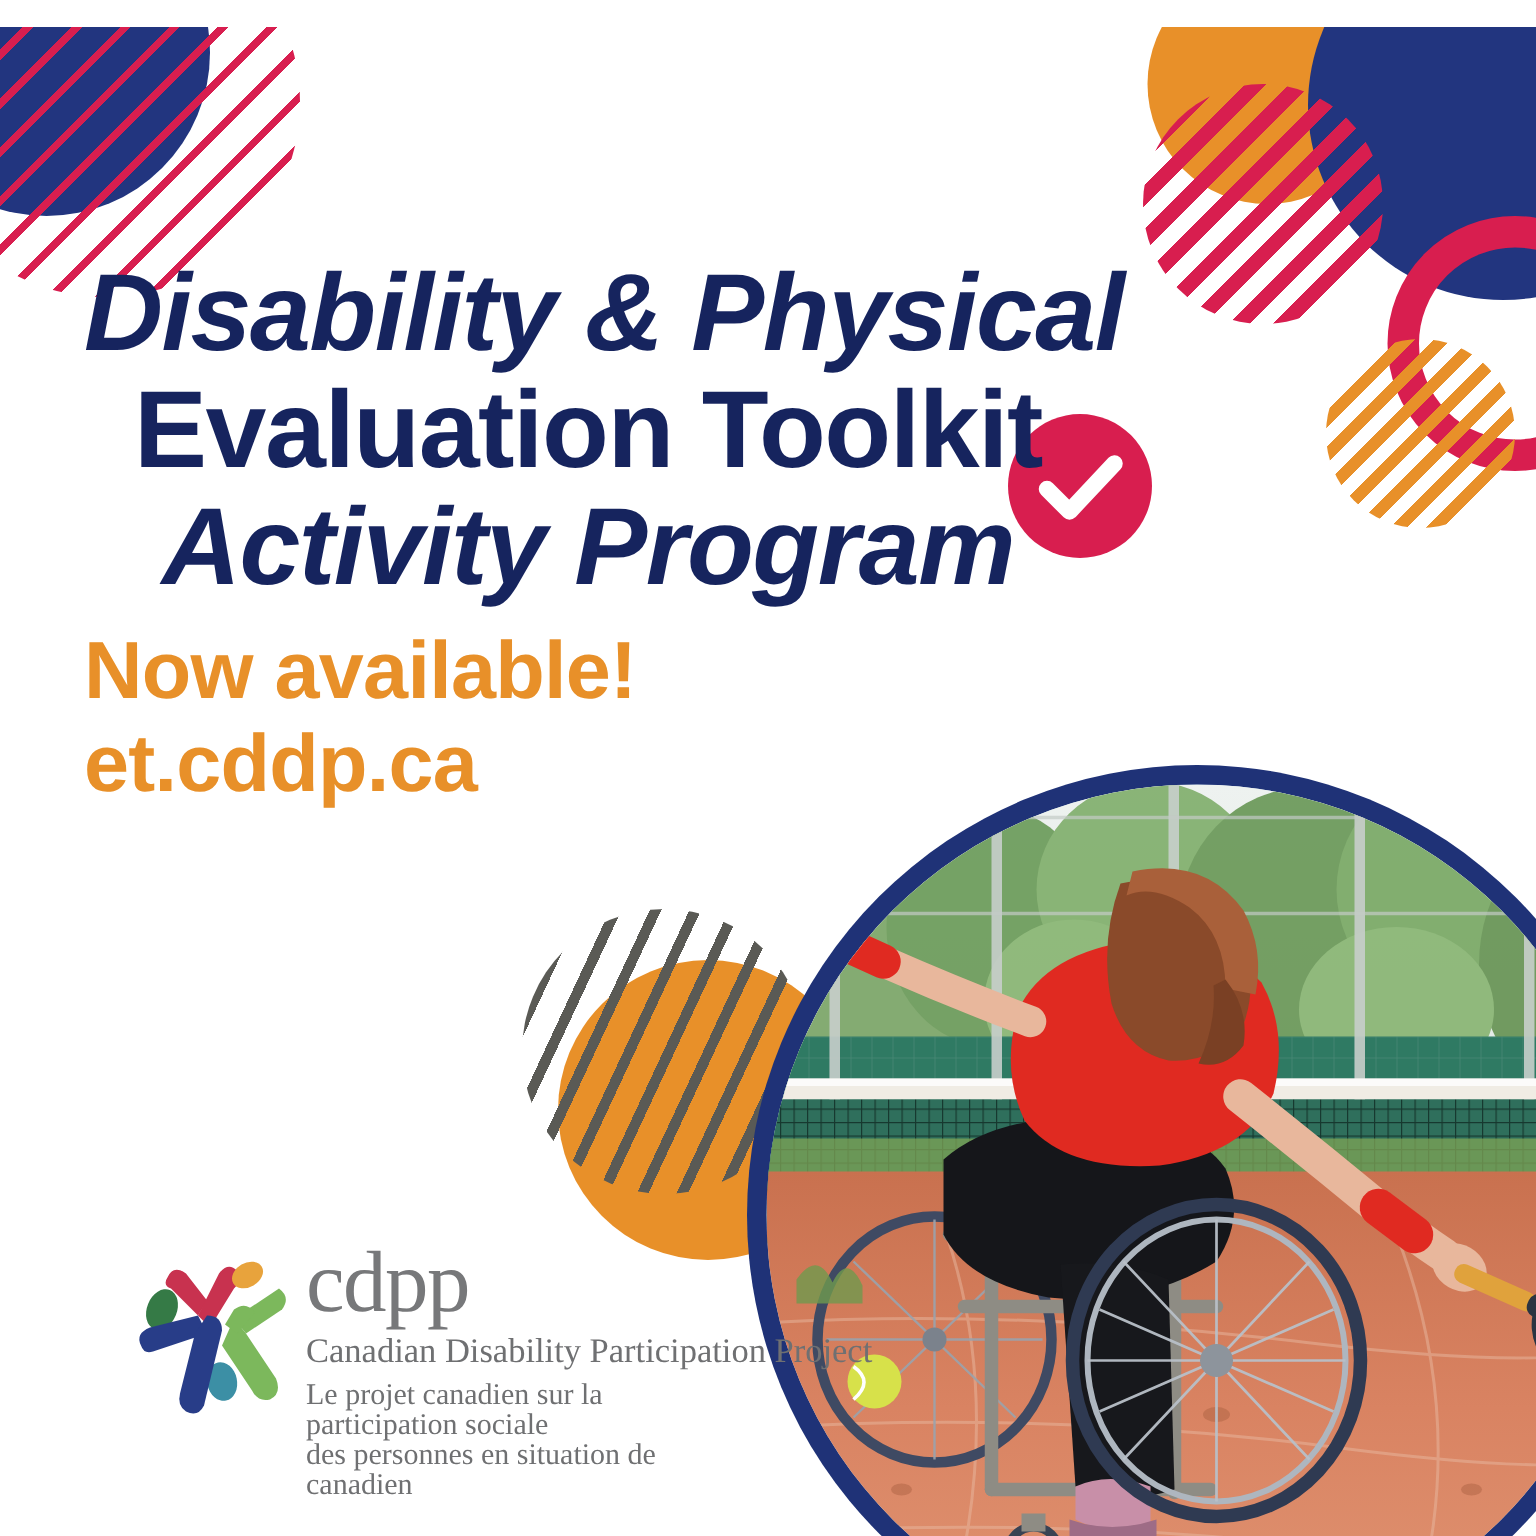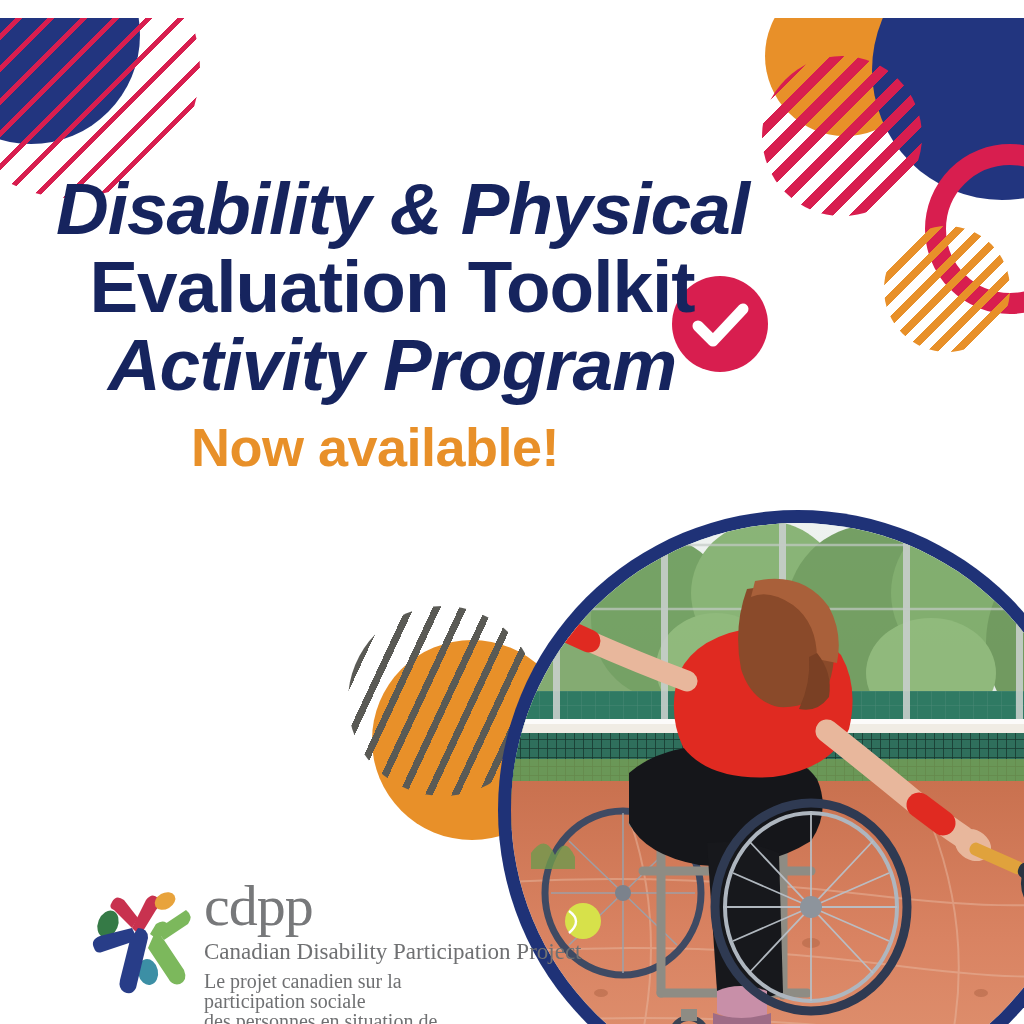--- a/index.html
+++ b/index.html
@@ -135,37 +135,36 @@
     font-weight: bold;
     font-size: 73px;
     line-height: 78px;
     letter-spacing: -1px;
     white-space: nowrap;
   }
   .title-line.italic { font-style: italic; }
 
   .sub-block {
     position: absolute;
-    left: 39px; top: 398px;
+    left: 56px; top: 398px;
     width: 672px;
-    text-align: center;
   }
   .sub-line {
     color: #e89029;
     font-weight: bold;
     font-size: 54px;
     line-height: 62px;
     letter-spacing: -0.5px;
     white-space: nowrap;
   }
 
   
   .logo-block {
     position: absolute;
-    left: 86px; top: 858px;
+    left: 86px; top: 807px;
     width: 420px;
     height: 140px;
   }
   .logo-mark { position: absolute; left: 0; top: 2px; width: 118px; height: 118px; }
   .logo-text { position: absolute; left: 118px; top: 0; width: 300px; }
   .logo-word {
     color: #77787a;
     font-family: "Liberation Serif", serif;
     font-size: 58px;
     line-height: 60px;
@@ -366,20 +365,21 @@
   </div>
 
   <div class="title-block">
     <div class="title-line italic">Disability &amp; Physical</div>
     <div class="title-line">Evaluation Toolkit</div>
     <div class="title-line italic">Activity Program</div>
   </div>
 
   <div class="sub-block">
     <div class="sub-line">Now available!</div>
+    <div class="sub-line">et.cddp.ca</div>
   </div>
 
   <div class="logo-block">
     <svg class="logo-mark" viewBox="0 0 118 118">
 
       <path d="M26 24 Q30 16 38 22 L52 40 L46 50 L28 32 Q22 30 26 24 Z" fill="#c8324f"></path>
       <path d="M46 50 L60 22 Q66 14 72 20 Q76 26 70 32 L54 58 Z" fill="#c8324f"></path>
 
       <ellipse cx="79" cy="23" rx="11" ry="8" transform="rotate(-30 79 23)" fill="#e8a33c"></ellipse>
 

